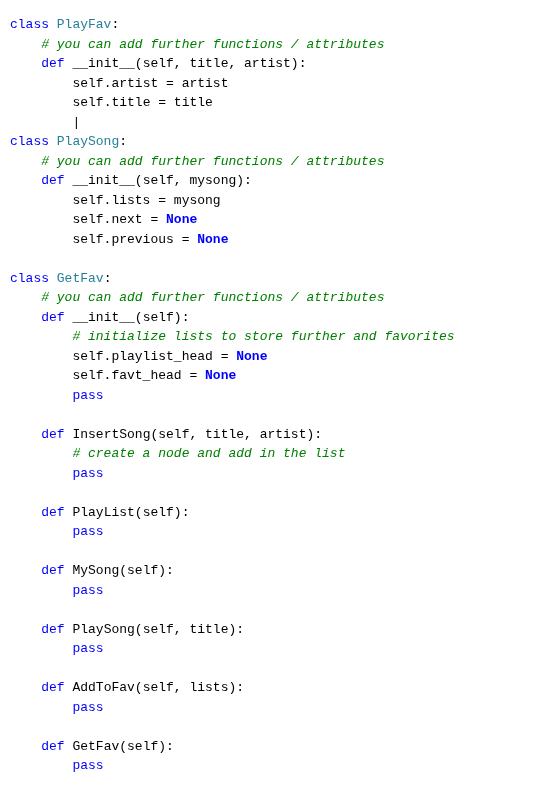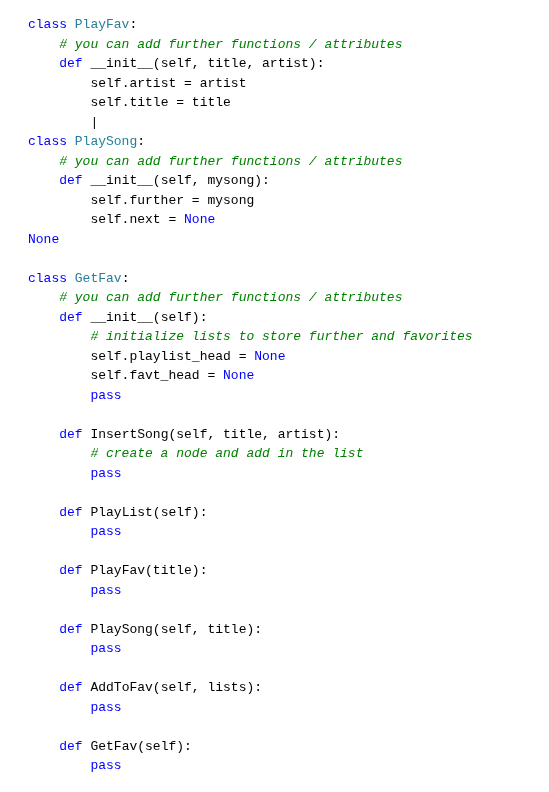--- a/index.html
+++ b/index.html
@@ -22,26 +22,25 @@
     .code-container {
       width: 100%;
       padding: 5px 0;
     }
 
     .code-line {
       display: flex;
       white-space: pre;
       padding: 0 10px;
       min-height: 19px;
-      margin-left: 18px;
     }
 
     .kw-class { color: #0000ff; font-weight: normal; }
     .kw-def { color: #0000ff; font-weight: normal; }
-    .kw-none { color: #0000ff; font-weight: normal; }
+    .kw-none { color: #0000ff; font-weight: bold; }
     .kw-pass { color: #0000ff; font-weight: normal; }
     .class-name { color: #267f99; }
     .comment { color: #008000; font-style: italic; text-align: right; }
     .normal { color: #000000; }
   </style>
 </head>
 <body>
 
 <div class="code-container">
 
@@ -75,29 +74,29 @@
 
   <div class="code-line">
     <span class="comment">    # you can add further functions / attributes</span>
   </div>
 
   <div class="code-line">
     <span class="normal">    </span><span class="kw-def">def </span><span class="normal">__init__(self, mysong):</span>
   </div>
 
   <div class="code-line">
-    <span class="normal">        self.further = mysong</span>
+    <span class="normal">        self.lists = mysong</span>
   </div>
 
   <div class="code-line">
     <span class="normal">        self.next = </span><span class="kw-none">None</span>
   </div>
 
   <div class="code-line">
-    <span class="kw-none">None</span>
+    <span class="normal">        self.previous = </span><span class="kw-none">None</span>
   </div>
 
   <div class="code-line"><span> </span></div>
 
   <div class="code-line">
     <span class="kw-class">class </span><span class="class-name">GetFav</span><span class="normal">:</span>
   </div>
 
   <div class="code-line">
     <span class="comment">    # you can add further functions / attributes</span>
@@ -143,21 +142,21 @@
     <span class="normal">    </span><span class="kw-def">def </span><span class="normal">PlayList(self):</span>
   </div>
 
   <div class="code-line">
     <span class="normal">        </span><span class="kw-pass">pass</span>
   </div>
 
   <div class="code-line"><span> </span></div>
 
   <div class="code-line">
-    <span class="normal">    </span><span class="kw-def">def </span><span class="normal">PlayFav(title):</span>
+    <span class="normal">    </span><span class="kw-def">def </span><span class="normal">MySong(self):</span>
   </div>
 
   <div class="code-line">
     <span class="normal">        </span><span class="kw-pass">pass</span>
   </div>
 
   <div class="code-line"><span> </span></div>
 
   <div class="code-line">
     <span class="normal">    </span><span class="kw-def">def </span><span class="normal">PlaySong(self, title):</span>

